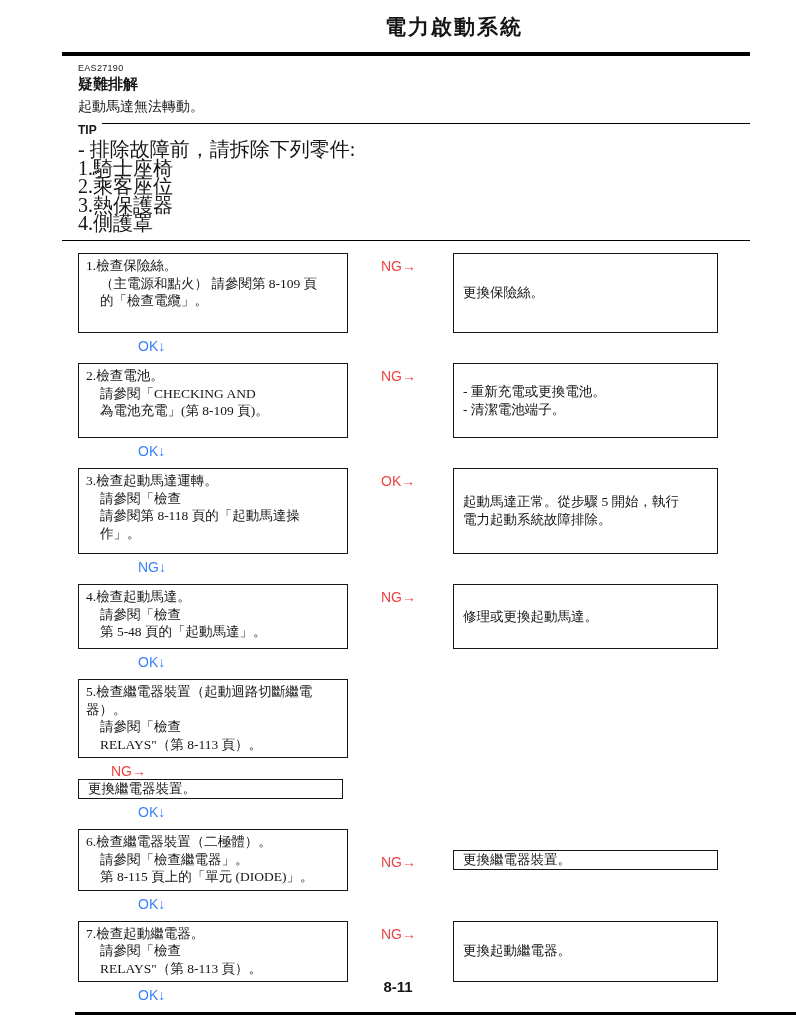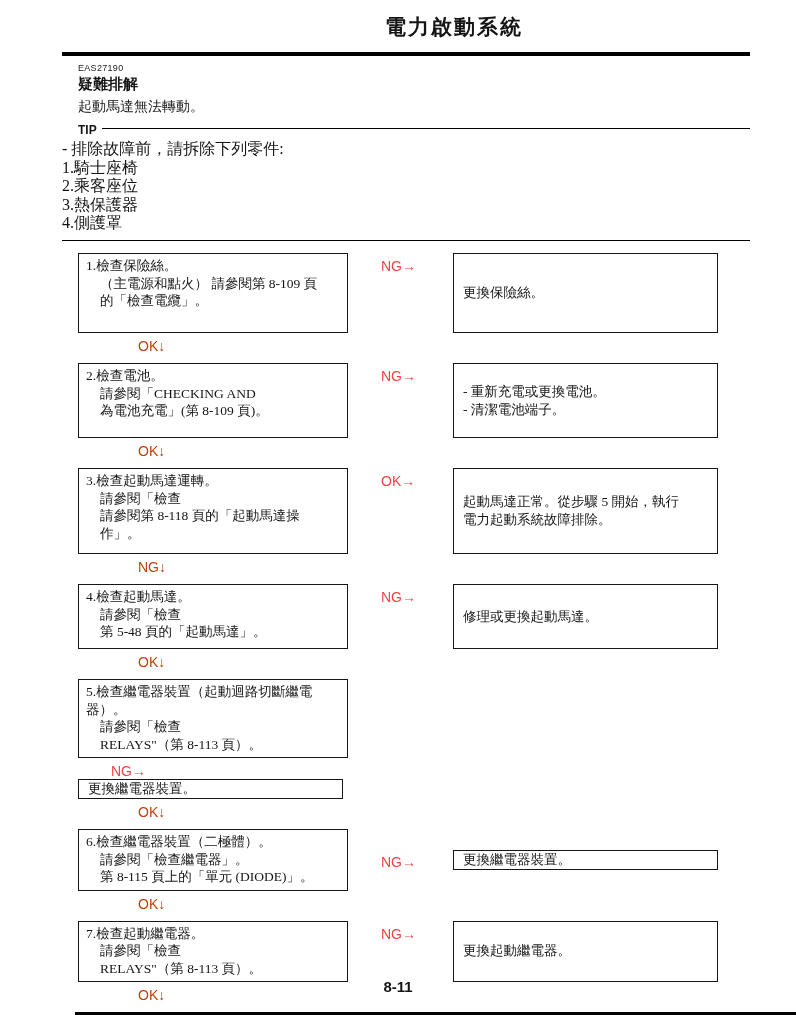--- a/index.html
+++ b/index.html
@@ -26,28 +26,28 @@
     margin:11px 0 0 62px;width:688px;
   }
   .meta{margin:7px 0 0 78px;}
   .eas-code{
     font-family:"Liberation Sans","DejaVu Sans",sans-serif;
     font-size:9px;letter-spacing:.3px;color:#222;
   }
   .section-title{font-size:15px;font-weight:bold;margin-top:2px;}
   .symptom{font-size:14px;margin-top:4px;}
 
-  .tip-row{display:flex;align-items:center;margin:7px 46px 0 78px;}
+  .tip-row{display:flex;align-items:flex-start;margin:7px 46px 0 78px;}
   .tip-label{
     font-family:"Liberation Sans","DejaVu Sans",sans-serif;
     font-weight:bold;font-size:12px;
   }
   .tip-line{flex:1;border-bottom:1.5px solid #000;margin-left:5px;margin-bottom:3px;height:0;}
 
-  .tip-body{margin-left:62px;font-size:16px;line-height:18.5px;margin-top:3px;}
+  .tip-body{margin-left:78px;font-size:20px;line-height:18.5px;margin-top:3px;}
   .rule-thin{height:1.5px;background:#000;margin:7px 0 0 62px;width:688px;}
 
   .flow{margin:12px 0 0 78px;}
   .flow-row{display:flex;align-items:stretch;}
   .check-box{
     width:270px;box-sizing:border-box;
     border:1.5px solid #161616;
     padding:3px 20px 4px 0;
     font-size:13.5px;line-height:17.5px;
   }
@@ -60,21 +60,21 @@
   }
   .action-box{
     width:265px;box-sizing:border-box;
     border:1.5px solid #161616;
     display:flex;flex-direction:column;justify-content:center;
     padding-left:9px;padding-right:4px;
     font-size:13.5px;line-height:18px;
   }
   .next-label{
     font-family:"Liberation Sans","DejaVu Sans",sans-serif;
-    font-size:14px;color:#c2410c;
+    font-size:14px;color:#3b82f6;
     margin:5px 0 8px 60px;height:17px;
   }
   .footer-num{
     position:absolute;bottom:20px;left:0;width:100%;
     text-align:center;
     font-family:"Liberation Sans","DejaVu Sans",sans-serif;
     font-weight:bold;font-size:15px;
   }
   .footer-bar{position:absolute;bottom:0;left:75px;right:0;height:3px;background:#000;}
 </style>

